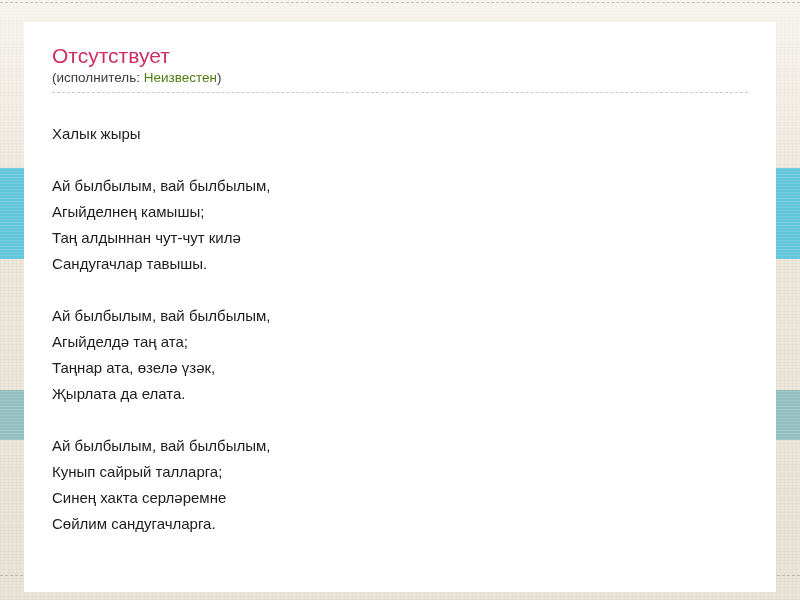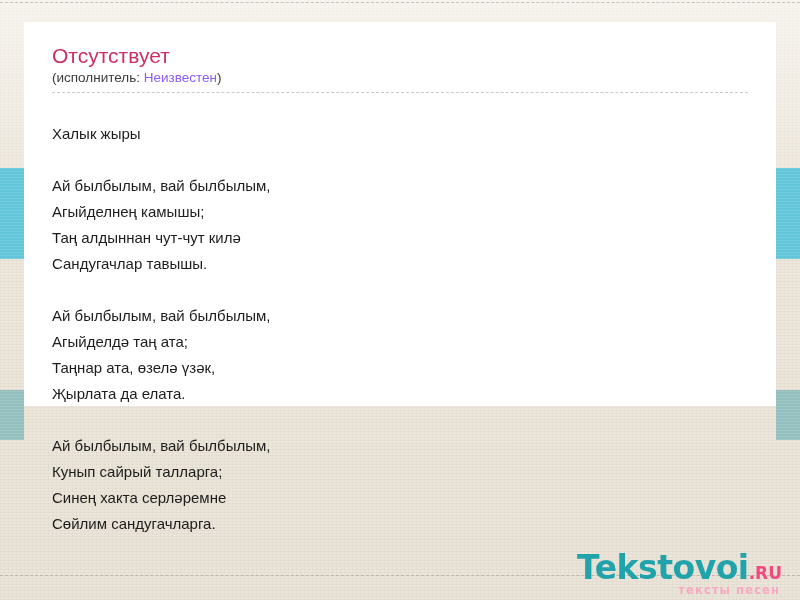--- a/index.html
+++ b/index.html
@@ -60,21 +60,21 @@
     background-image:
       repeating-linear-gradient(0deg, rgba(255,255,255,0.13) 0px, rgba(255,255,255,0.13) 1px, rgba(255,255,255,0) 1px, rgba(255,255,255,0) 3px);
   }
 
   
   #card {
     position: absolute;
     left: 24px;
     top: 22px;
     width: 752px;
-    height: 384px;
+    height: 570px;
     background: #ffffff;
     box-sizing: border-box;
   }
 
   #card-inner {
     padding: 22px 28px 0 28px;
   }
 
   
   .song-title {
@@ -85,21 +85,21 @@
     font-weight: normal;
   }
   .artist-line {
     font-size: 13.5px;
     color: #3b3b3b;
     padding-bottom: 7px;
     border-bottom: 1px dashed #c9c9c9;
     margin-bottom: 0;
   }
   .artist-link {
-    color: #8b5cf6;
+    color: #4d7c0f;
     text-decoration: none;
   }
 
   
   .lyrics {
     margin-top: 28px;
     font-size: 15px;
     line-height: 26px;
     color: #1d1d1d;
     white-space: pre-wrap;
@@ -164,18 +164,14 @@
 
       <div class="artist-line">
         <span>(исполнитель: </span><a href="#" class="artist-link">Неизвестен</a><span>)</span>
       </div>
 
       <div class="lyrics" id="lyrics-body"><div class="stanza"><span class="line">Халык жыры</span></div><div class="stanza"><span class="line">Ай былбылым, вай былбылым,</span><span class="line">Агыйделнең камышы;</span><span class="line">Таң алдыннан чут-чут килә</span><span class="line">Сандугачлар тавышы.</span></div><div class="stanza"><span class="line">Ай былбылым, вай былбылым,</span><span class="line">Агыйделдә таң ата;</span><span class="line">Таңнар ата, өзелә үзәк,</span><span class="line">Җырлата да елата.</span></div><div class="stanza"><span class="line">Ай былбылым, вай былбылым,</span><span class="line">Кунып сайрый талларга;</span><span class="line">Синең хакта серләремне</span><span class="line">Сөйлим сандугачларга.</span></div></div>
 
     </div>
   </div>
 
-  <div id="logo">
-    <span class="logo-main">Tekstovoi</span><span class="logo-tld">.RU</span>
-    <span class="logo-sub">тексты песен</span>
-  </div>
 
 </div>
 
 </body></html>

